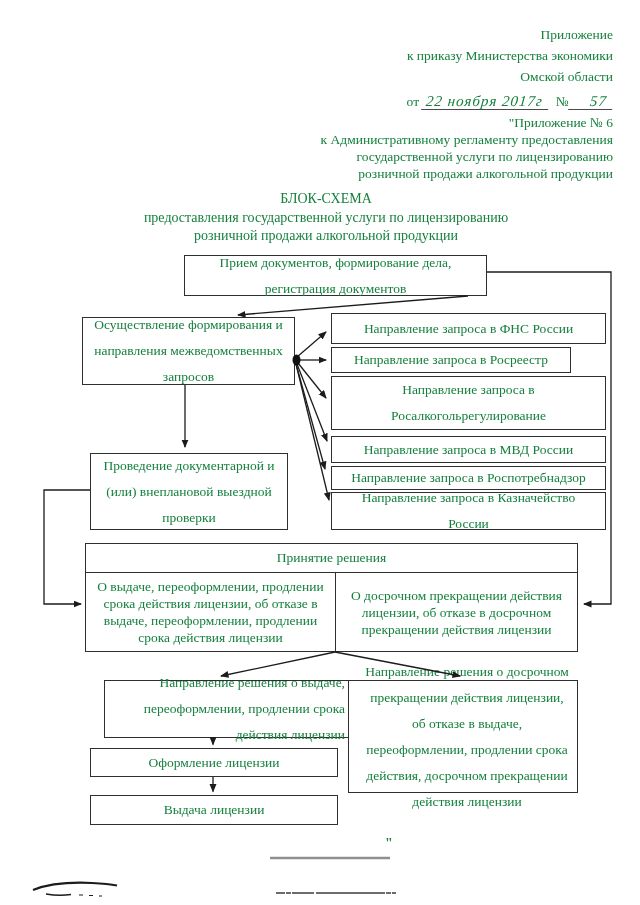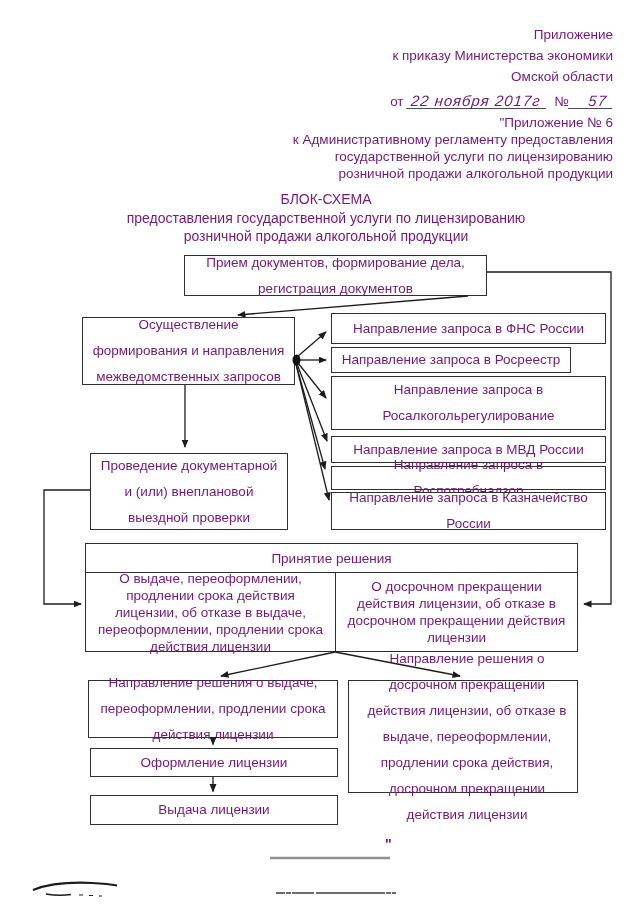--- a/index.html
+++ b/index.html
@@ -1,19 +1,19 @@
 <!DOCTYPE html>
 <html><head>
 <meta charset="utf-8">
 <style>
   html,body{margin:0;padding:0;background:#e8e8e8;}
   .page{
     position:relative;width:640px;height:905px;background:#ffffff;
-    font-family:Liberation Sans, sans-serif;
-    color:#701a75;overflow:hidden;margin:0 auto;
+    font-family:Liberation Serif, serif;
+    color:#15803d;overflow:hidden;margin:0 auto;
   }
   .abs{position:absolute;}
   .rline{font-size:13.5px;line-height:21px;white-space:nowrap;}
   .sline{font-size:13.5px;line-height:17px;white-space:nowrap;}
   .hdr-block{top:24px;right:27px;text-align:right;}
   .sub-block{top:114px;right:27px;text-align:right;}
   .title-block{top:190px;left:6px;width:640px;text-align:center;font-size:14px;line-height:18.5px;}
   .hand{
     font-style:italic;letter-spacing:1px;font-size:15px;
     border-bottom:1px solid #4a4a4a;padding:0 6px 0 4px;display:inline-block;
@@ -81,21 +81,21 @@
   <div class="fbox" style="left:90px;top:453px;width:198px;height:77px;">Проведение документарной и (или) внеплановой выездной проверки</div>
 
   <div class="dec-outer" style="left:85px;top:543px;width:493px;height:109px;">
     <div class="dec-head">Принятие решения</div>
     <div class="dec-cells">
       <div class="dec-cell left">О выдаче, переоформлении, продлении срока действия лицензии, об отказе в выдаче, переоформлении, продлении срока действия лицензии</div>
       <div class="dec-cell">О досрочном прекращении действия лицензии, об отказе в досрочном прекращении действия лицензии</div>
     </div>
   </div>
 
-  <div class="fbox" style="left:88px;top:680px;width:250px;height:58px;">Направление решения о выдаче, переоформлении, продлении срока действия лицензии</div>
+  <div class="fbox" style="left:104px;top:680px;width:250px;height:58px;text-align:right;">Направление решения о выдаче, переоформлении, продлении срока действия лицензии</div>
   <div class="fbox" style="left:348px;top:680px;width:230px;height:113px;padding-left:16px;">Направление решения о досрочном прекращении действия лицензии, об отказе в выдаче, переоформлении, продлении срока действия, досрочном прекращении действия лицензии</div>
 
   <div class="fbox" style="left:90px;top:748px;width:248px;height:29px;">Оформление лицензии</div>
   <div class="fbox" style="left:90px;top:795px;width:248px;height:30px;">Выдача лицензии</div>
 
   <svg class="overlay" viewBox="0 0 640 905">
     <defs>
       <marker id="ah" markerWidth="9" markerHeight="8" refX="7.5" refY="3.5" orient="auto" markerUnits="userSpaceOnUse">
         <path d="M0,0 L8.5,3.5 L0,7 Z" fill="#1c1c1c"></path>
       </marker>

